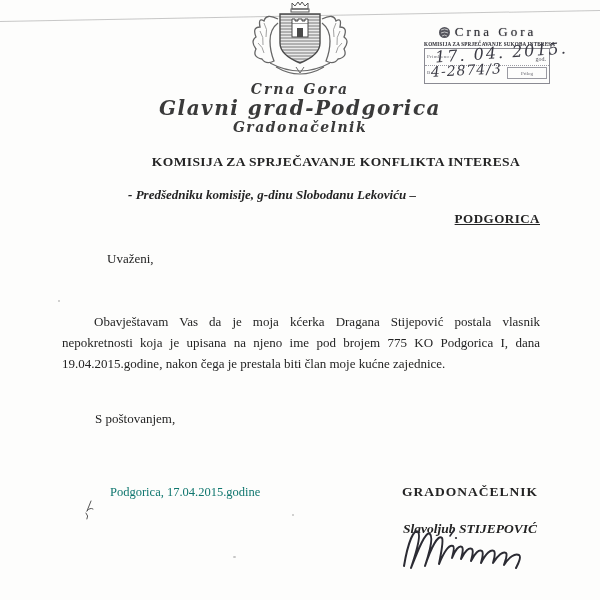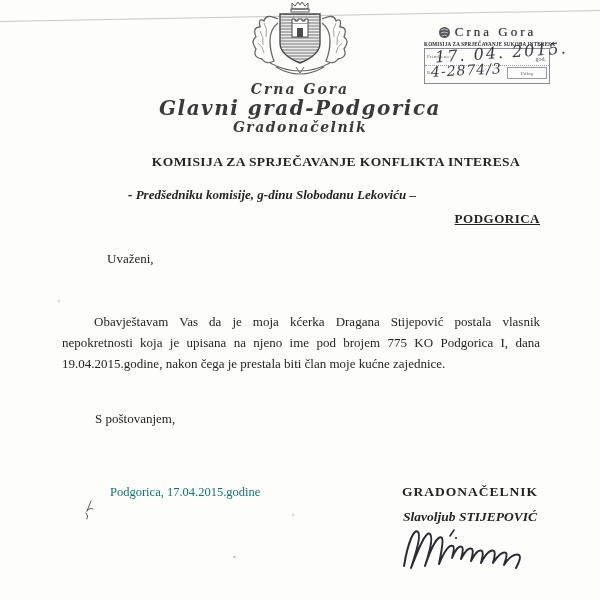--- a/index.html
+++ b/index.html
@@ -55,21 +55,21 @@
   .para{position:absolute;left:62px;width:478px;font-size:13px;line-height:21px;
         text-align:justify;text-indent:32px;}
   .para1{top:311px;}
   .para2{top:370px;}
   .closing{position:absolute;left:95px;top:411px;font-size:13px;}
   
   .place-date{position:absolute;left:77px;top:485px;font-size:12.5px;color:#0f766e;margin-left:33px;}
   .ink-mark{position:absolute;left:82px;top:499px;width:16px;height:22px;}
   .signer{position:absolute;left:392px;top:484px;width:156px;text-align:center;}
   .signer-title{font-weight:bold;font-size:13.5px;letter-spacing:1px;}
-  .signer-name{font-weight:bold;font-style:italic;font-size:13.5px;margin-top:9px;
+  .signer-name{font-weight:bold;font-style:italic;font-size:13.5px;margin-top:21px;
                white-space:nowrap;}
   .signature{position:absolute;left:398px;top:522px;width:140px;height:52px;}
   .speck{position:absolute;background:#8a8a8a;border-radius:50%;opacity:.5;}
 </style>
 </head>
 <body>
 
 <div class="page">
 
   <div class="scan-line"></div>

